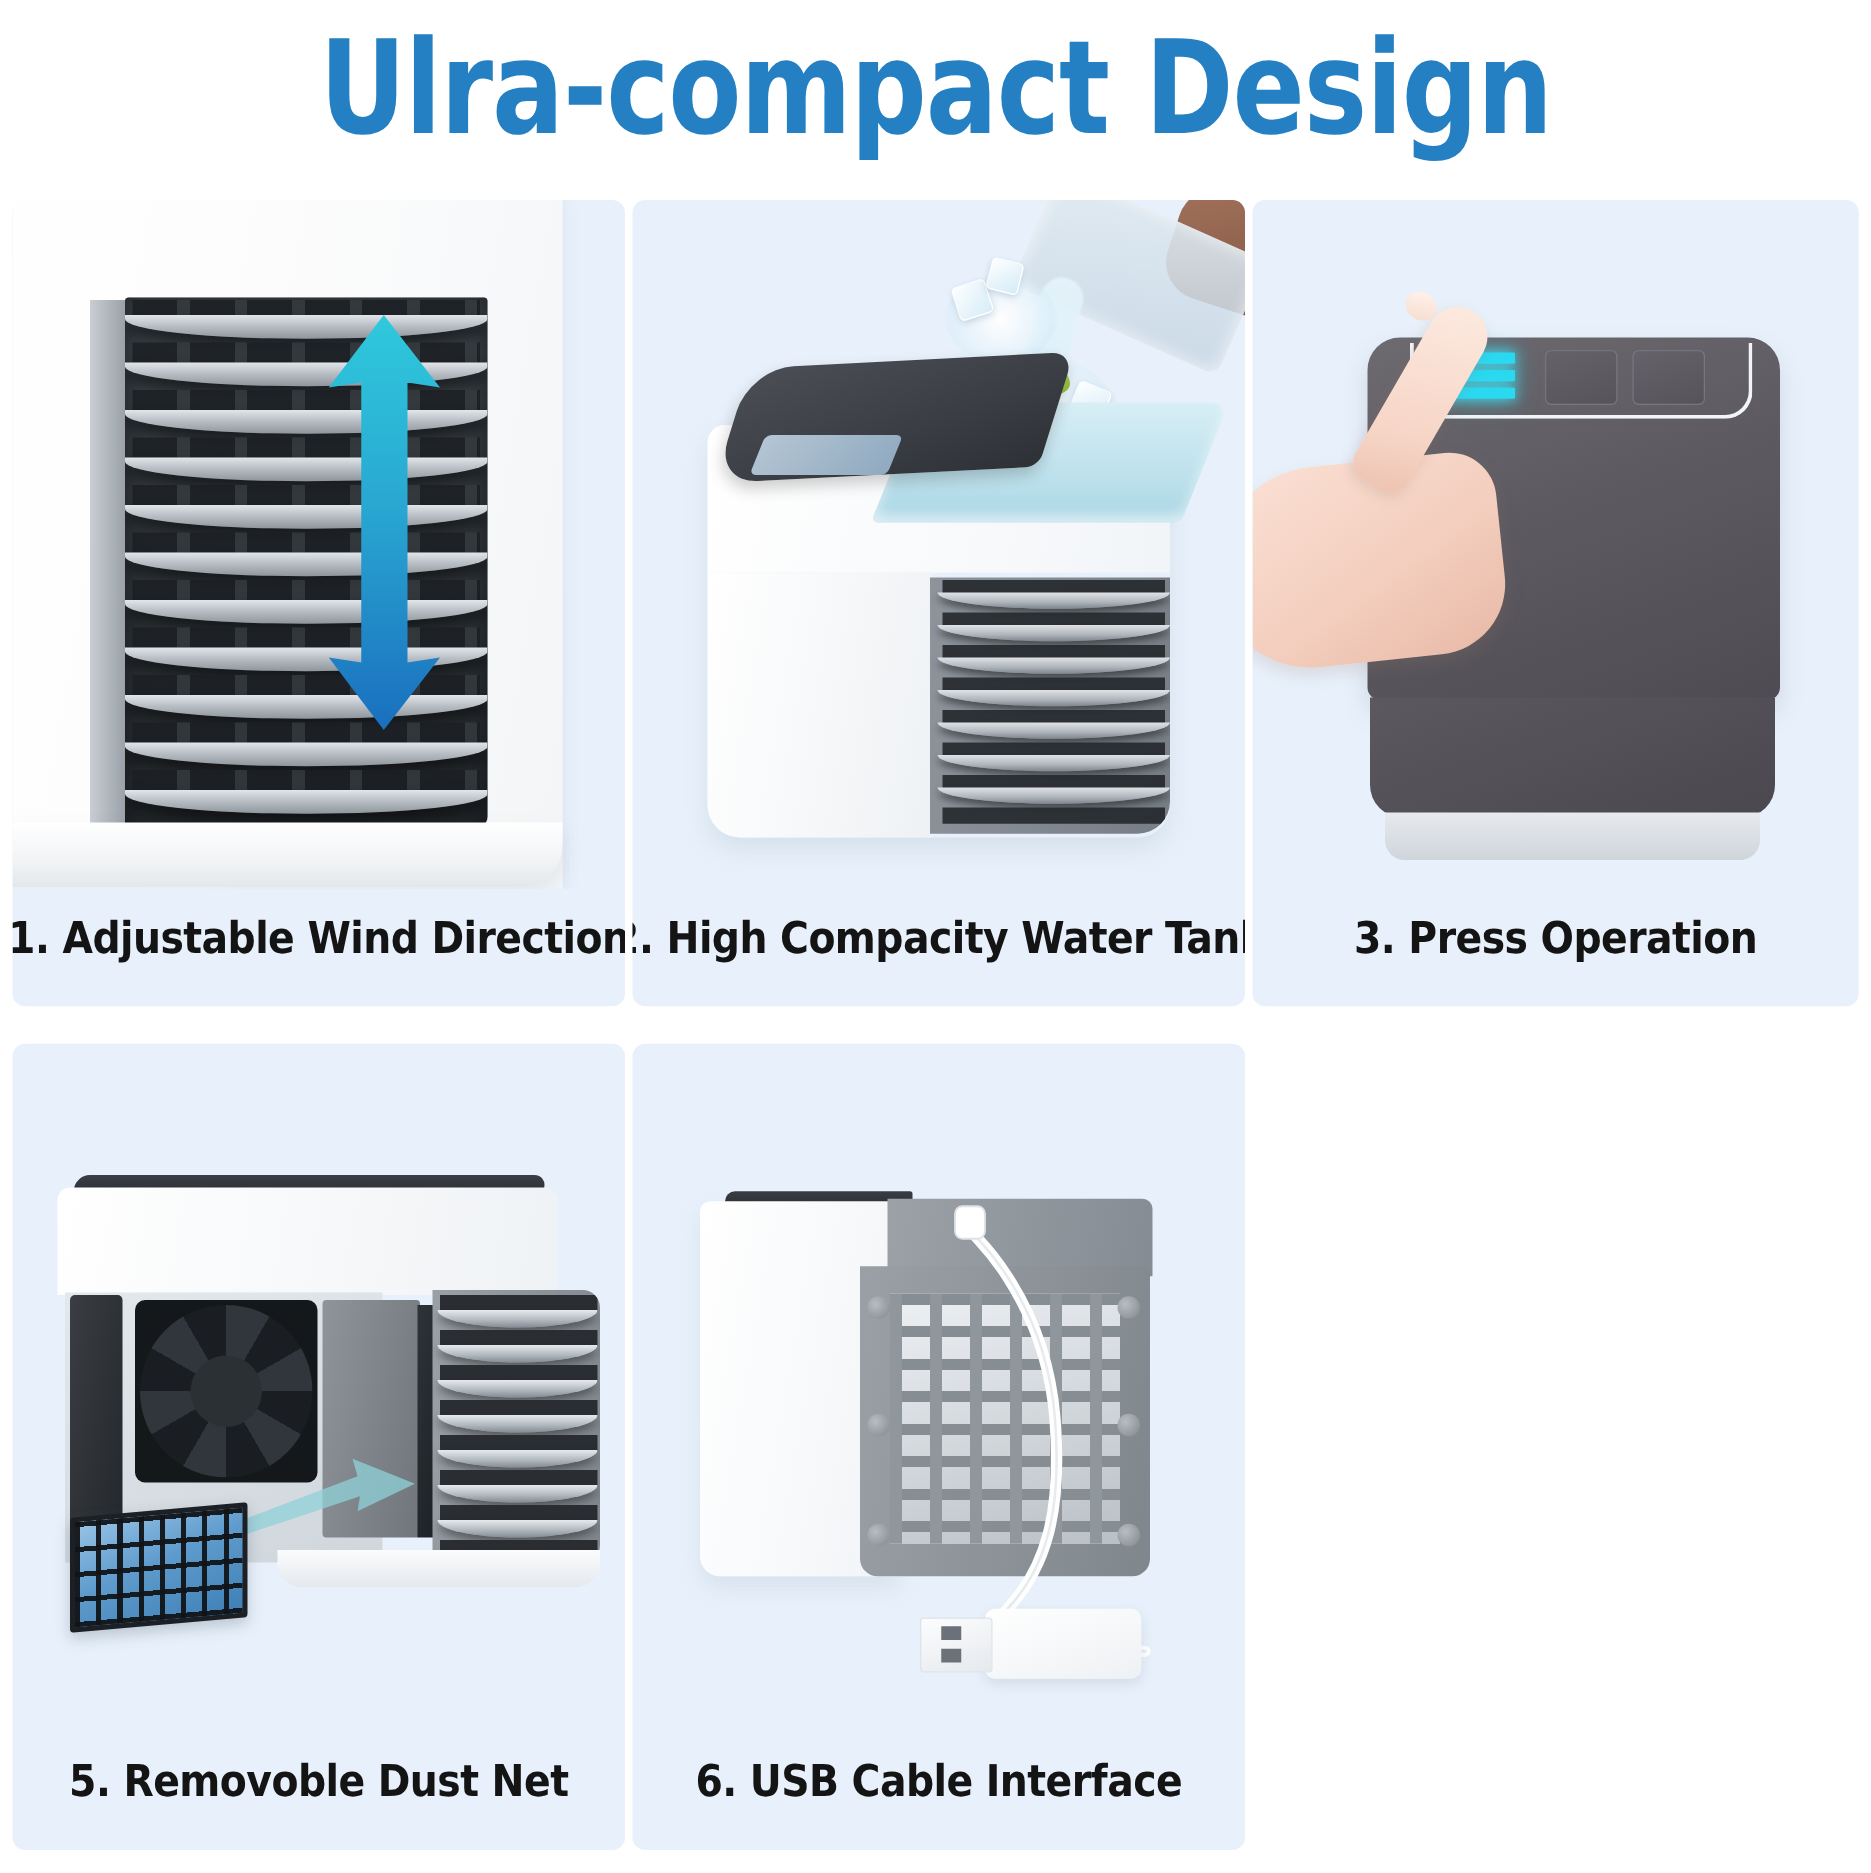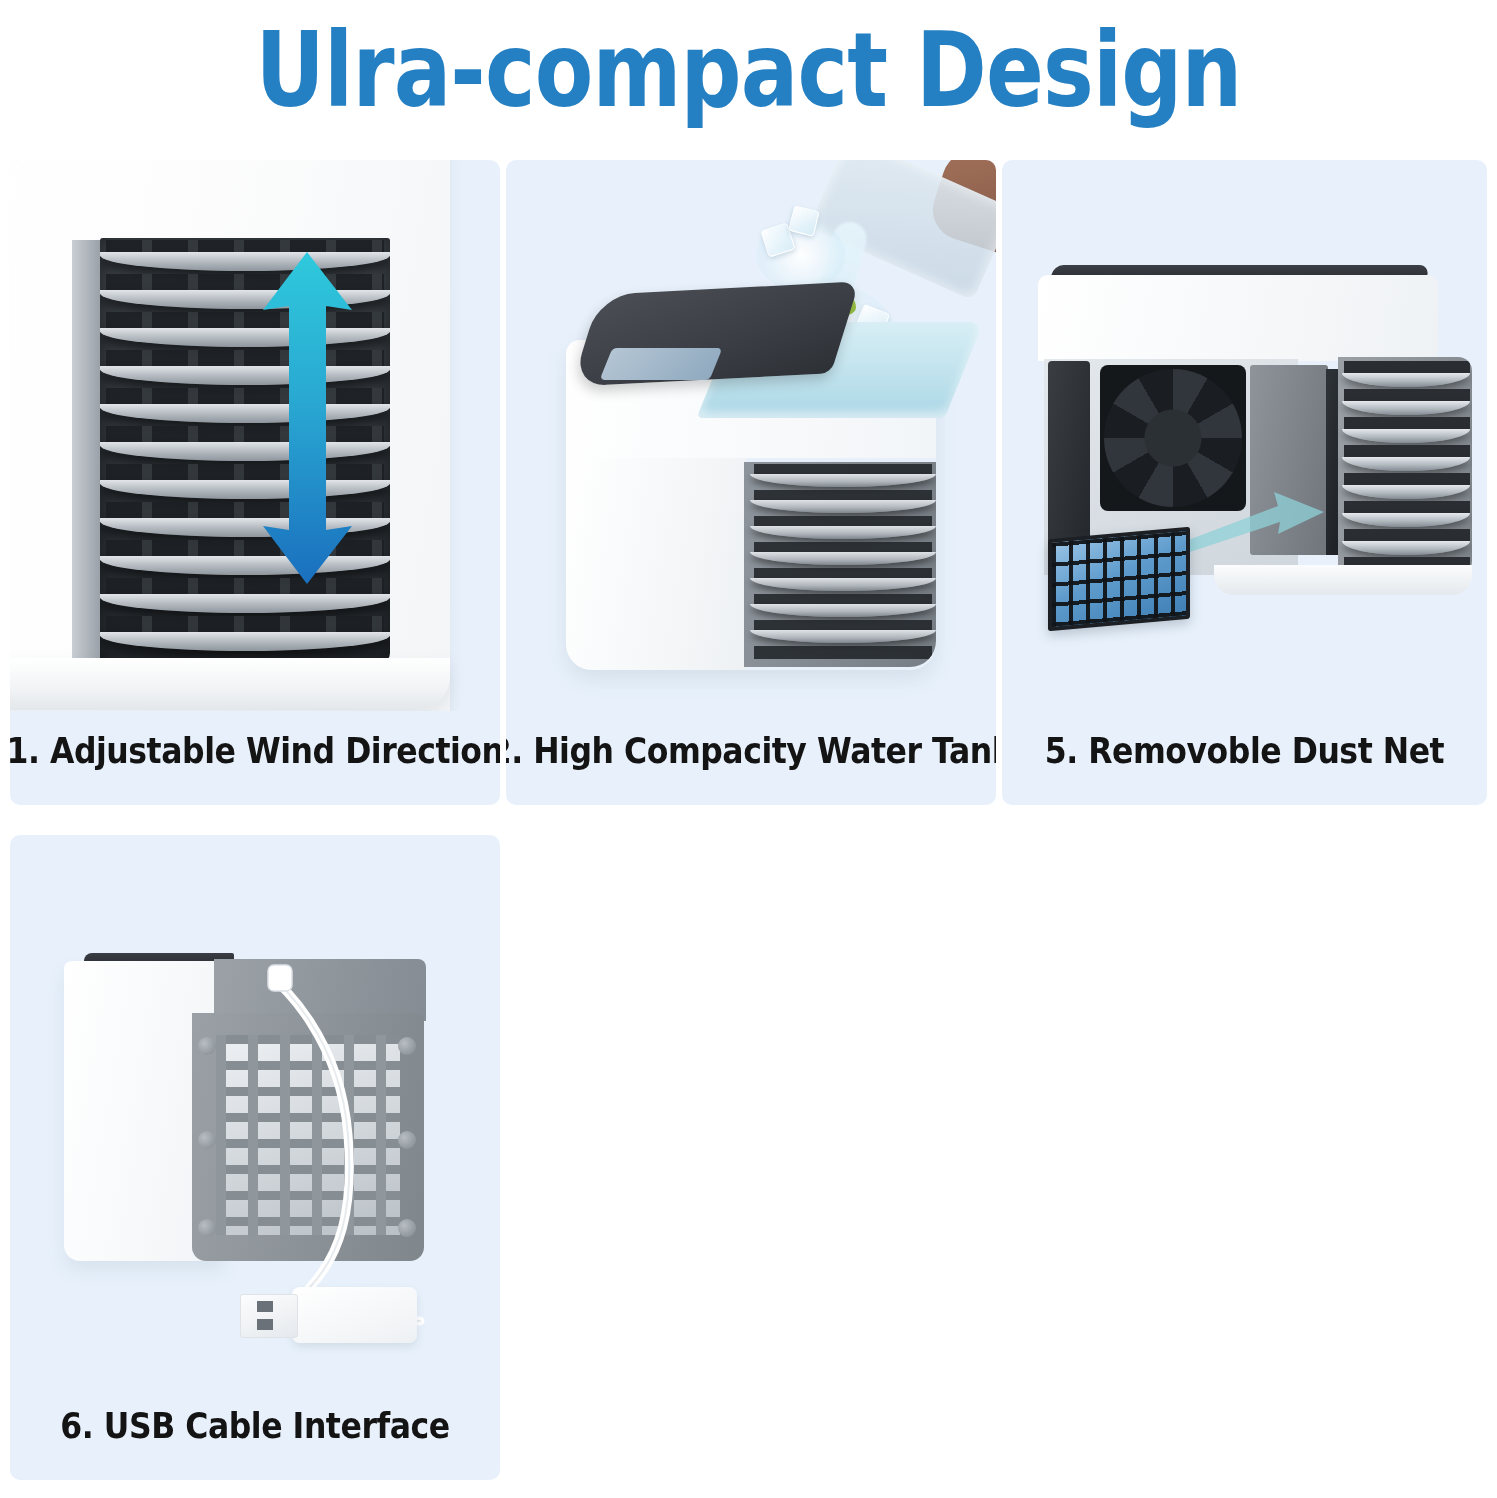--- a/index.html
+++ b/index.html
@@ -671,20 +671,40 @@
           <div class="slat" style="top:142px"></div>
           <div class="gap" style="top:158px"></div>
           <div class="slat" style="top:168px"></div>
           <div class="gap" style="top:184px"></div>
         </div>
       </div>
     </div>
     <div class="caption">2. High Compacity Water Tank</div>
   </div>
 
+  <div class="panel">
+    <div class="stage">
+      <div class="p3-top">
+        <div class="p3-panel-ring"></div>
+        <div class="p3-led">
+          <i></i>
+            <i></i>
+            <i></i>
+        </div>
+        <div class="p3-btn" style="left:142px;"></div>
+        <div class="p3-btn" style="left:212px;"></div>
+      </div>
+      <div class="p3-lower"></div>
+      <div class="p3-foot"></div>
+      <div class="p3-hand"></div>
+      <div class="p3-finger"></div>
+      <div class="p3-nail"></div>
+    </div>
+    <div class="caption">3. Press Operation</div>
+  </div>
 
 
   <div class="panel">
     <div class="stage">
       <div class="p5-unit">
         <div class="p5-topdark"></div>
         <div class="p5-white"></div>
         <div class="p5-interior"></div>
         <div class="p5-darkpost"></div>
         <div class="p5-fan">

